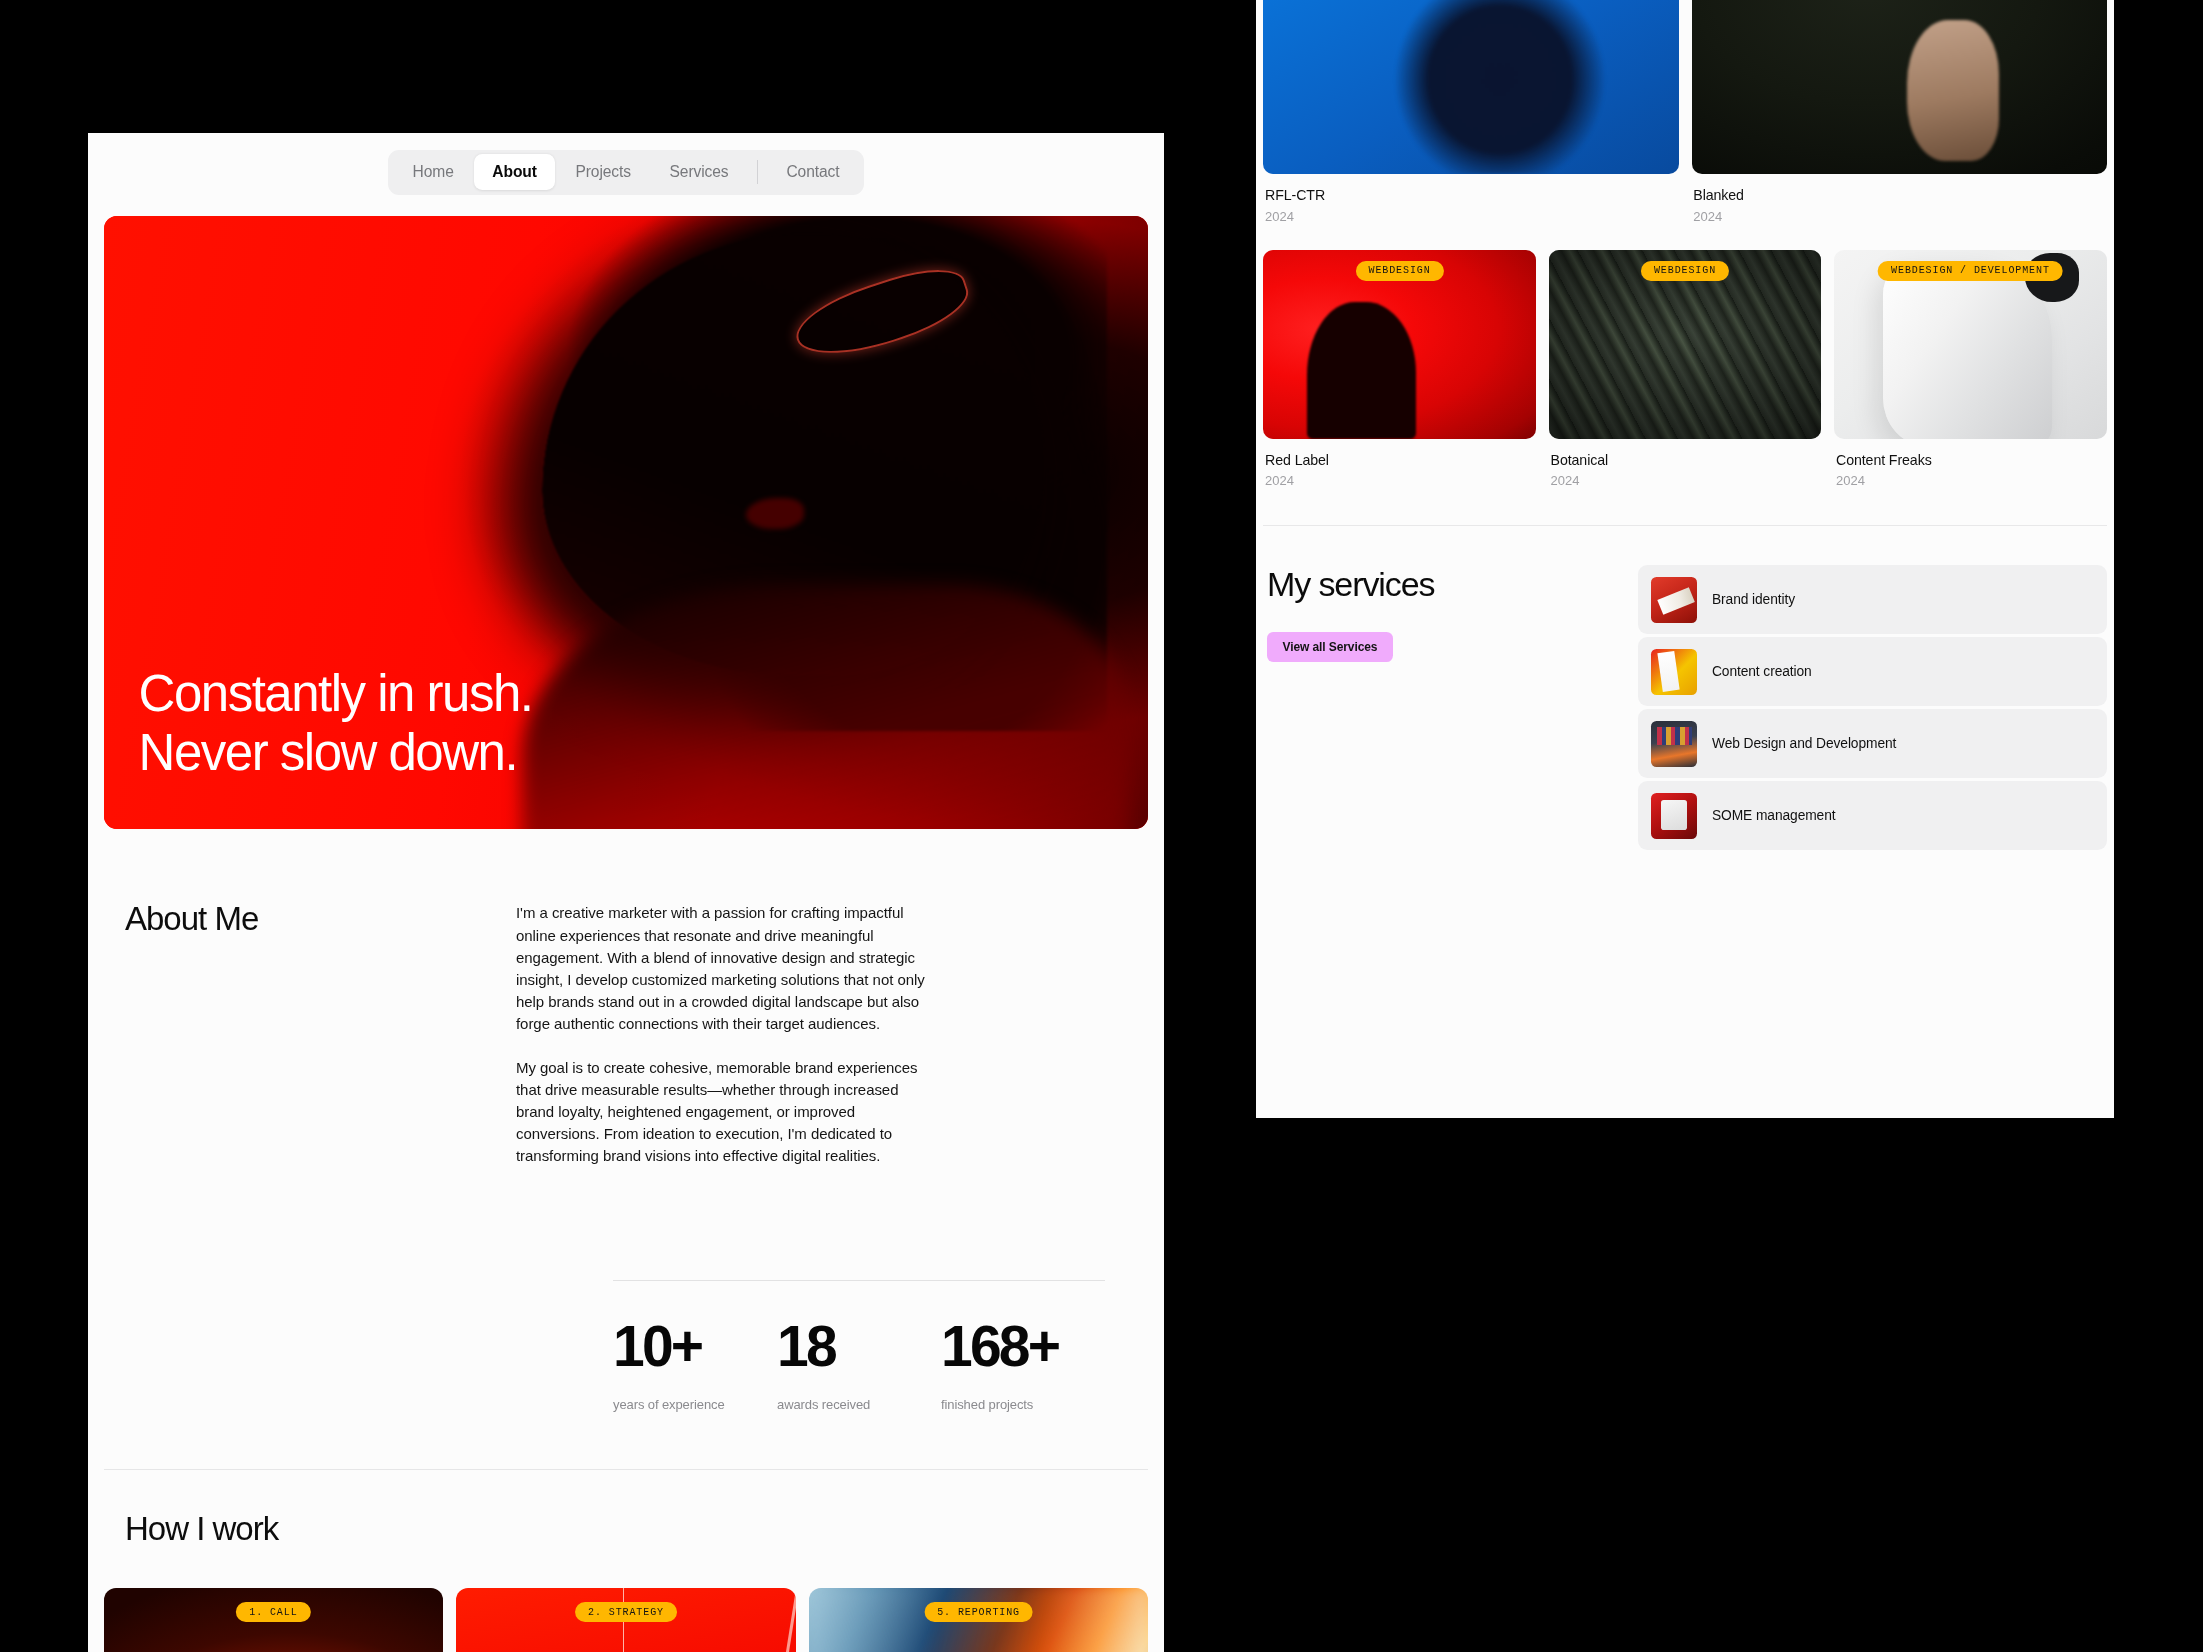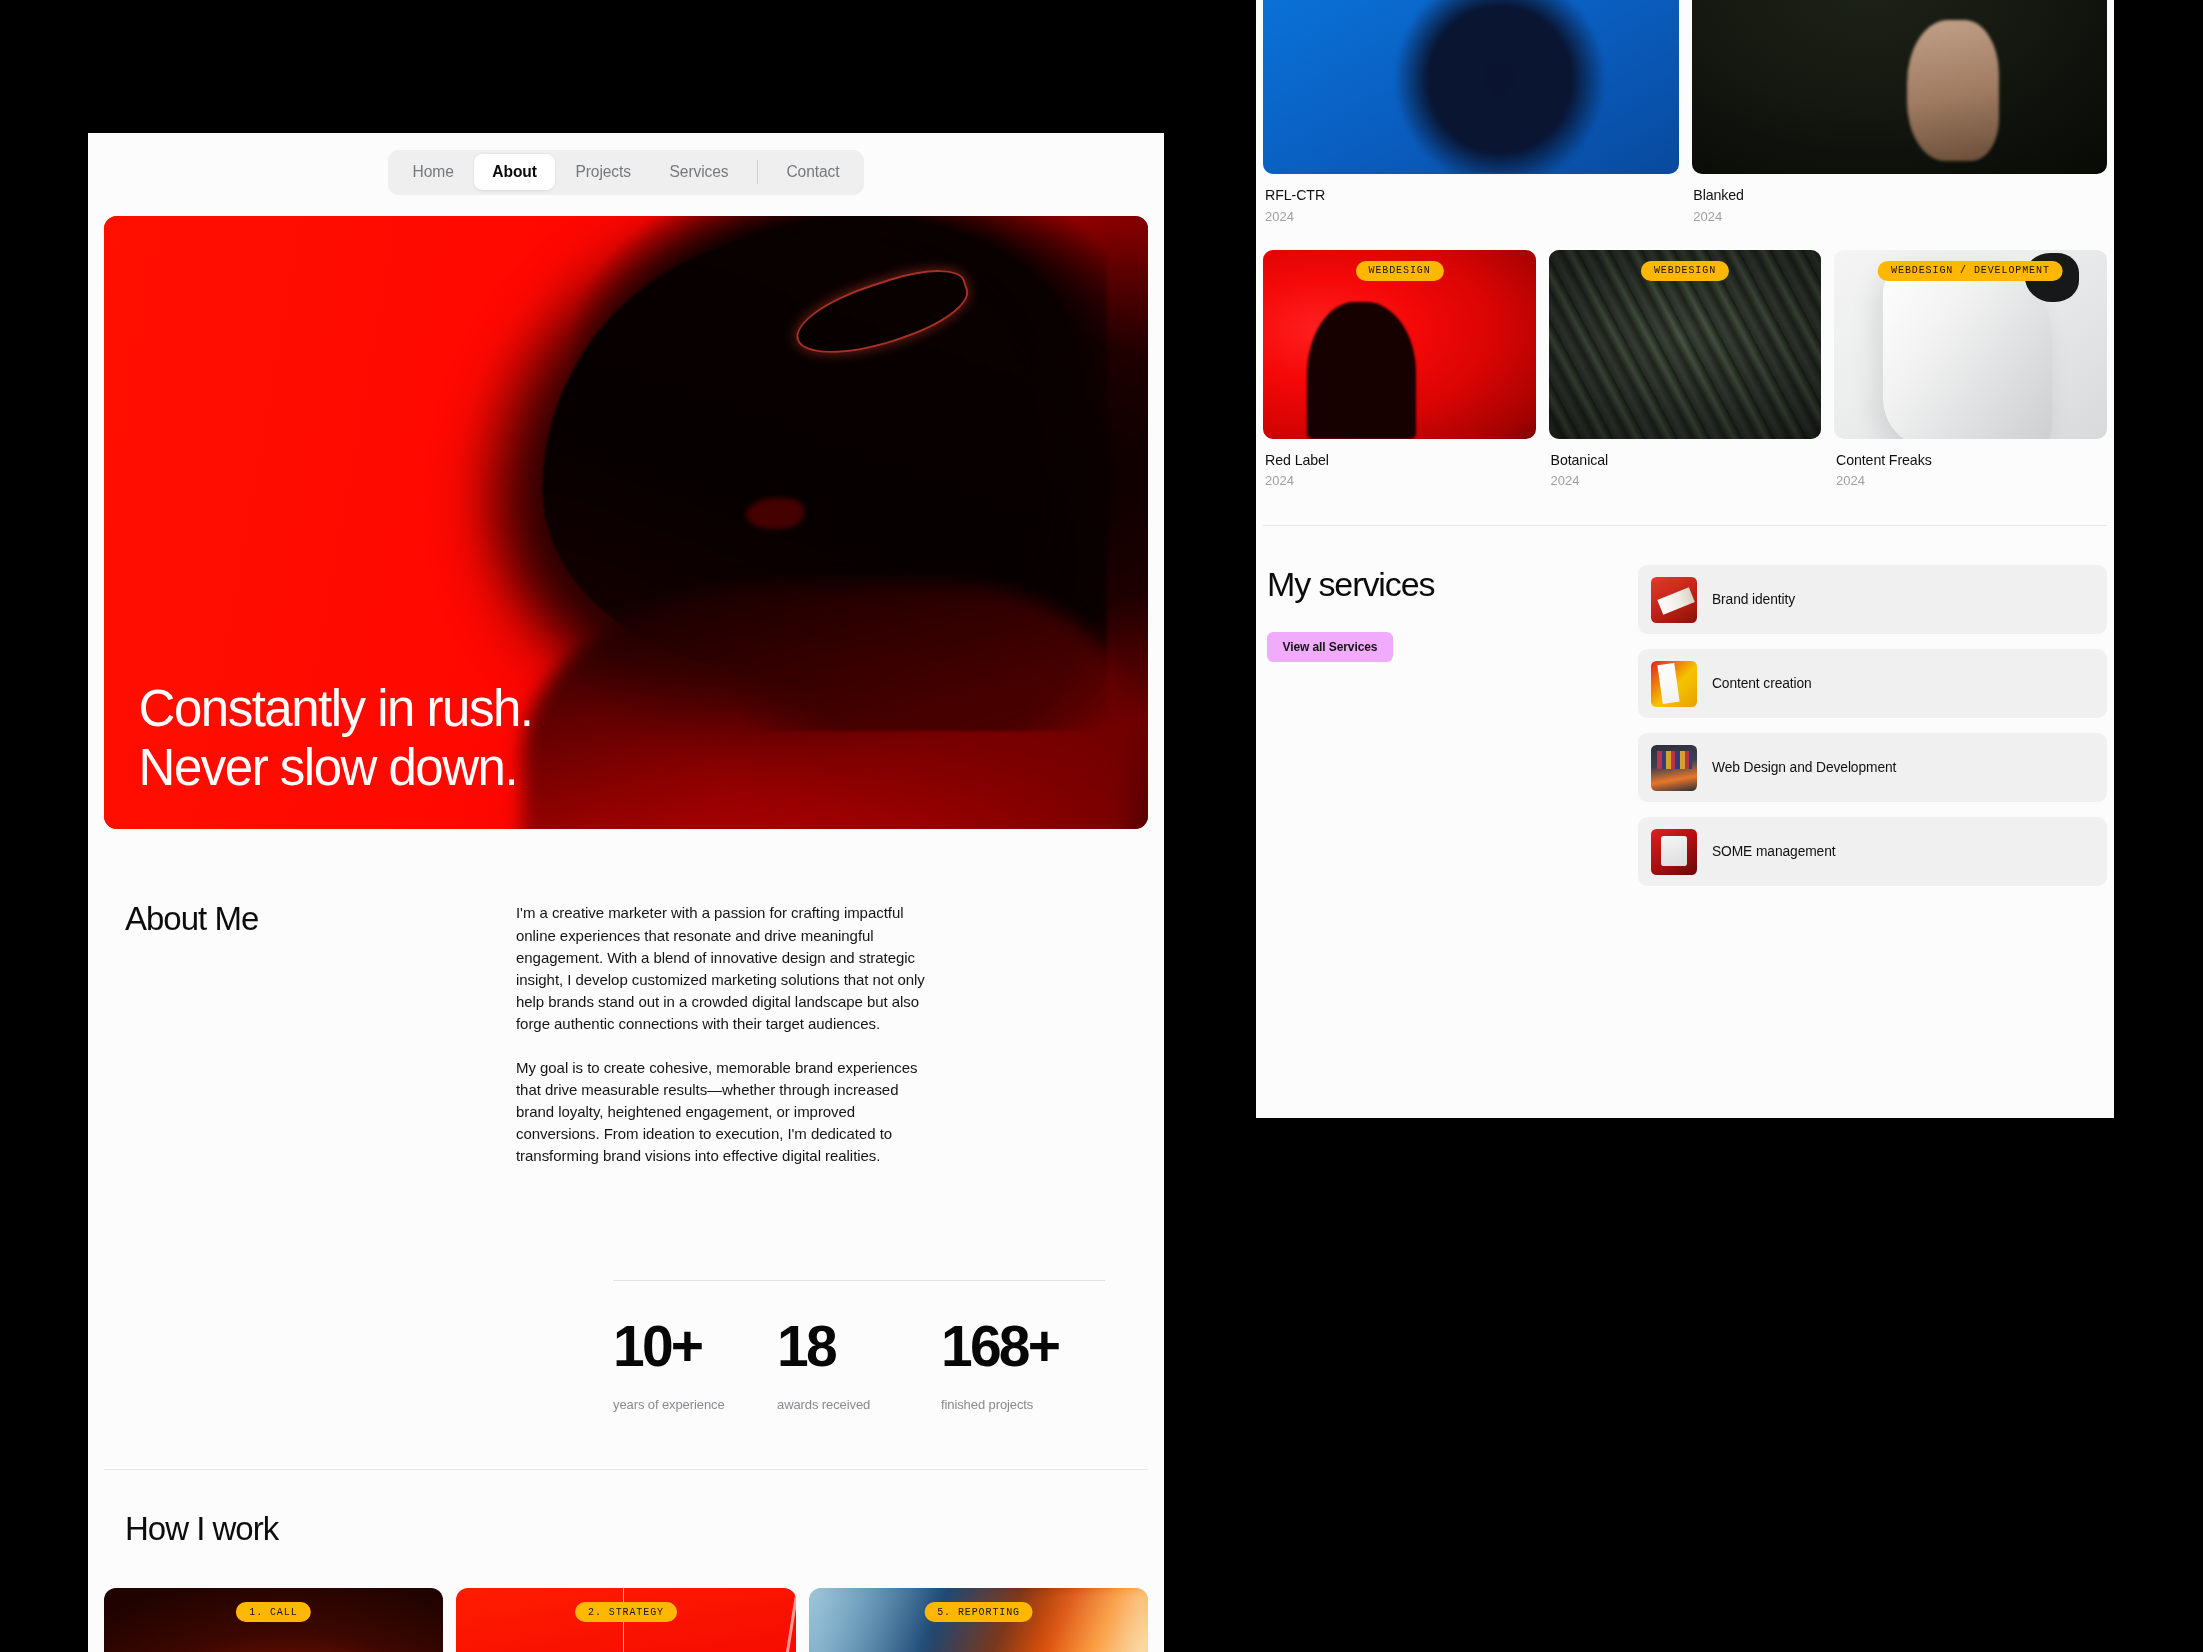--- a/index.html
+++ b/index.html
@@ -99,21 +99,21 @@
   .hero-lip {
     position: absolute;
     right: 33%; top: 46%;
     width: 5.5%; height: 5%;
     border-radius: 60% 40% 50% 50%;
     background: rgba(120,0,0,.55);
     filter: blur(2.8px);
   }
   .hero-headline {
     position: absolute;
-    left: 35px; bottom: 31px;
+    left: 35px; bottom: 46px;
     color: #ffffff;
     font-size: 51px;
     font-weight: 400;
     line-height: 1.17;
     letter-spacing: -1.5px;
     z-index: 3;
   }
 
   
   .about {
@@ -380,21 +380,21 @@
     display: inline-block;
     margin-top: 27.5px;
     background: #f0abfc;
     color: #141414;
     font-size: 12px;
     font-weight: 600;
     padding: 8.3px 15.6px;
     border-radius: 6.4px;
     letter-spacing: -0.1px;
   }
-  .services-list { flex: 1; display: flex; flex-direction: column; gap: 15px; text-align: right; }
+  .services-list { flex: 1; display: flex; flex-direction: column; gap: 3px; text-align: right; }
   .service-row {
     display: flex;
     align-items: center;
     background: #f0f0f1;
     border-radius: 9.2px;
     padding: 10px 13px;
     gap: 14.7px;
     height: 69px;
   }
   .service-thumb {

